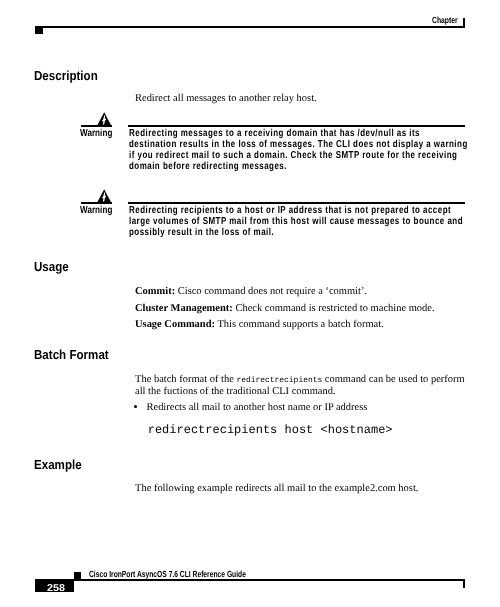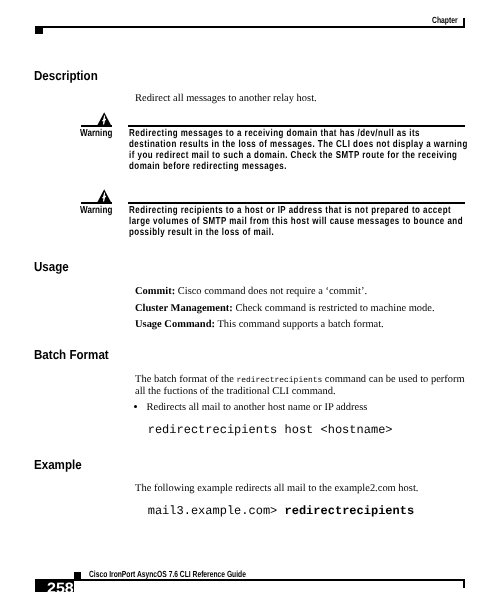--- a/index.html
+++ b/index.html
@@ -44,21 +44,21 @@
 
   
   .ftr-rule{position:absolute;left:74.4px;top:578.6px;width:390.3px;height:2px;background:#000;}
   .ftr-tick{position:absolute;left:463.3px;top:578.6px;width:1.5px;height:9.2px;background:#000;}
   .ftr-sq{position:absolute;left:74.4px;top:571.6px;width:6.8px;height:8.6px;background:#000;}
   .ftr-title{position:absolute;left:89.4px;top:570.4px;font-family:"Liberation Sans",sans-serif;
        font-weight:700;font-size:8.9px;line-height:8.9px;white-space:nowrap;
        transform:scaleX(.757);transform-origin:0 0;}
   .pgbox{position:absolute;left:35.2px;top:578.8px;width:38.9px;height:12.8px;background:#000;}
   .pgnum{position:absolute;left:46.7px;top:584px;color:#fff;
-       font-family:"Liberation Sans",sans-serif;font-weight:700;font-size:15px;
+       font-family:"Liberation Sans",sans-serif;font-weight:700;font-size:10px;
        line-height:9.4px;transform:scaleX(1.07);transform-origin:0 0;}
 </style>
 </head>
 <body>
 
 <div class="page">
 
   <div class="hdr-rule"></div>
   <div class="hdr-sq"></div>
   <div class="hdr-tick"></div>
@@ -103,21 +103,20 @@
     <span class="bullet"></span>
     <span>Redirects all mail to another host name or IP address</span>
   </div>
 
   <div class="codeline" style="top:425px">redirectrecipients host &lt;hostname&gt;</div>
 
   <h2 class="sec" style="top:457.7px">Example</h2>
 
   <div class="body" style="top:483.4px;width:340px">The following example redirects all mail to the example2.com host.</div>
 
-  <div class="codeline" style="top:506.1px"><span>mail3.example.com&gt; </span><b>redirectrecipients</b></div>
 
   <div class="ftr-rule"></div>
   <div class="ftr-tick"></div>
   <div class="ftr-sq"></div>
   <div class="ftr-title">Cisco IronPort AsyncOS 7.6 CLI Reference Guide</div>
   <div class="pgbox"></div>
   <div class="pgnum">258</div>
 
 </div>
 

